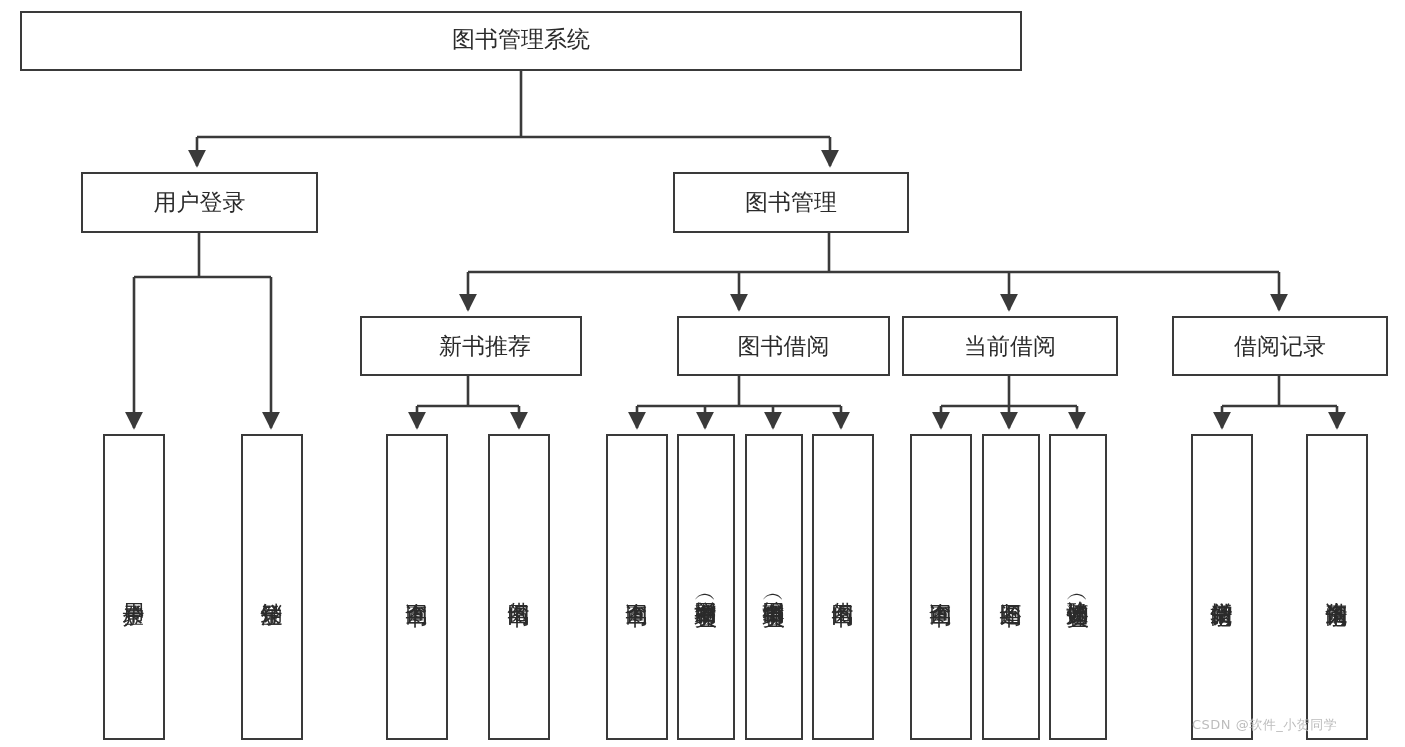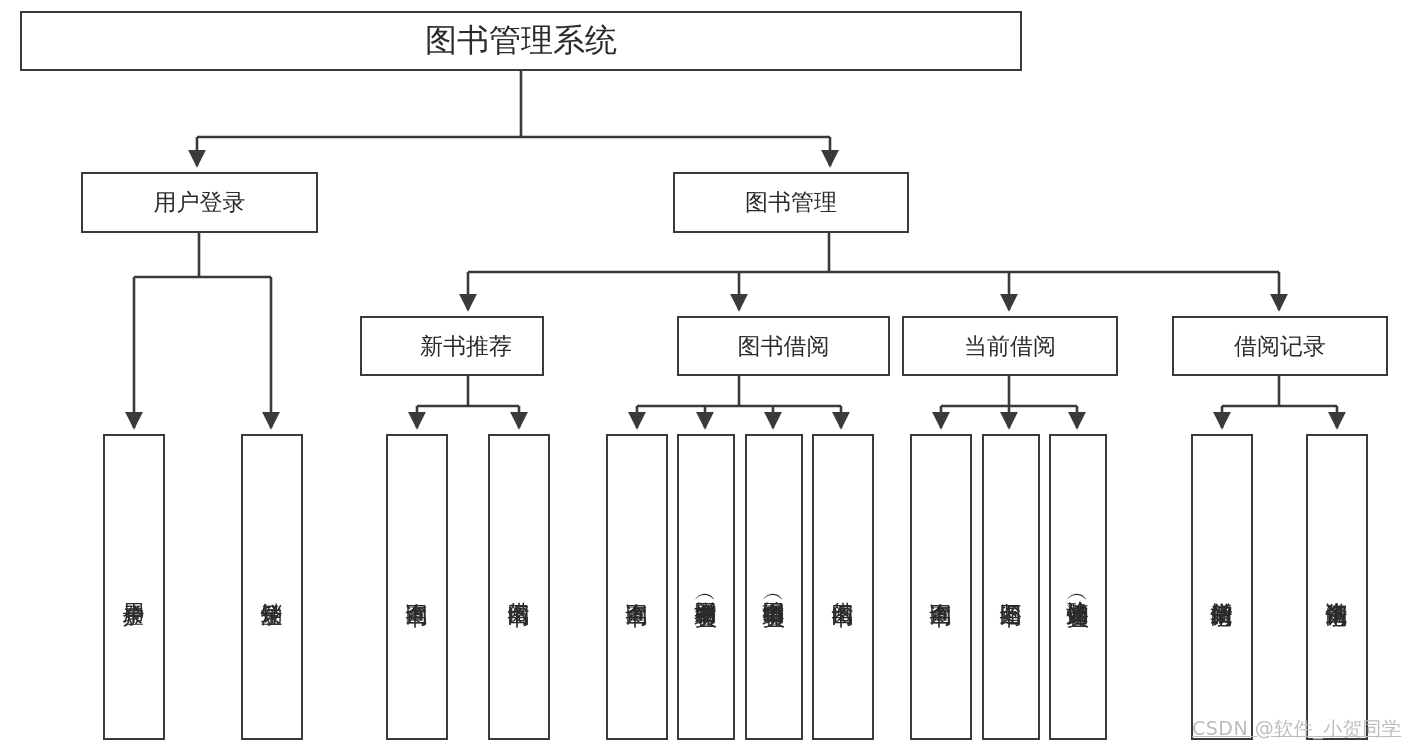--- a/index.html
+++ b/index.html
@@ -41,43 +41,43 @@
     text-align: center;
     line-height: 1.22;
     white-space: nowrap;
   }
   
   .node.horiz .node-label {
     font-size: 23px;
     writing-mode: horizontal-tb;
   }
   .node.root .node-label {
-    font-size: 32px;
+    font-size: 23px;
+    font-family: Liberation Mono, monospace;
   }
   
   .node.vert {
     align-items: center;
     justify-content: center;
   }
   .node.vert .node-label {
     writing-mode: vertical-rl;
     text-orientation: upright;
     font-size: 22px;
     line-height: 1.05;
     letter-spacing: 1px;
     white-space: nowrap;
   }
   .watermark {
     position: absolute;
-    font-size: 19px;
+    font-size: 13px;
     color: #bdbdbd;
     white-space: nowrap;
     letter-spacing: 0.5px;
     pointer-events: none;
-    text-decoration: underline;
   }
 </style>
 </head>
 <body>
 
 <div id="canvas">
 
   <svg class="connectors" viewBox="0 0 1405 747" xmlns="http://www.w3.org/2000/svg">
     <defs>
       <marker id="arrow" viewBox="0 0 10 10" refX="9" refY="5" markerWidth="7" markerHeight="7" orient="auto-start-reverse">
@@ -132,21 +132,21 @@
     <span class="node-label">图书管理系统</span>
   </div>
 
   <div class="node horiz" style="left:81px; top:172px; width:237px; height:61px;">
     <span class="node-label">用户登录</span>
   </div>
   <div class="node horiz" style="left:673px; top:172px; width:236px; height:61px;">
     <span class="node-label">图书管理</span>
   </div>
 
-  <div class="node horiz" style="left:360px; top:316px; width:184px; height:60px;padding-left:28px;">
+  <div class="node horiz" style="left:360px; top:316px; width:222px; height:60px;padding-left:28px;">
     <span class="node-label">新书推荐</span>
   </div>
   <div class="node horiz" style="left:633px; top:316px; width:213px; height:60px;margin-left:44px;">
     <span class="node-label">图书借阅</span>
   </div>
   <div class="node horiz" style="left:1172px; top:316px; width:216px; height:60px;">
     <span class="node-label">借阅记录</span>
   </div>
   <div class="node horiz" style="left:902px; top:316px; width:216px; height:60px;">
     <span class="node-label">当前借阅</span>

